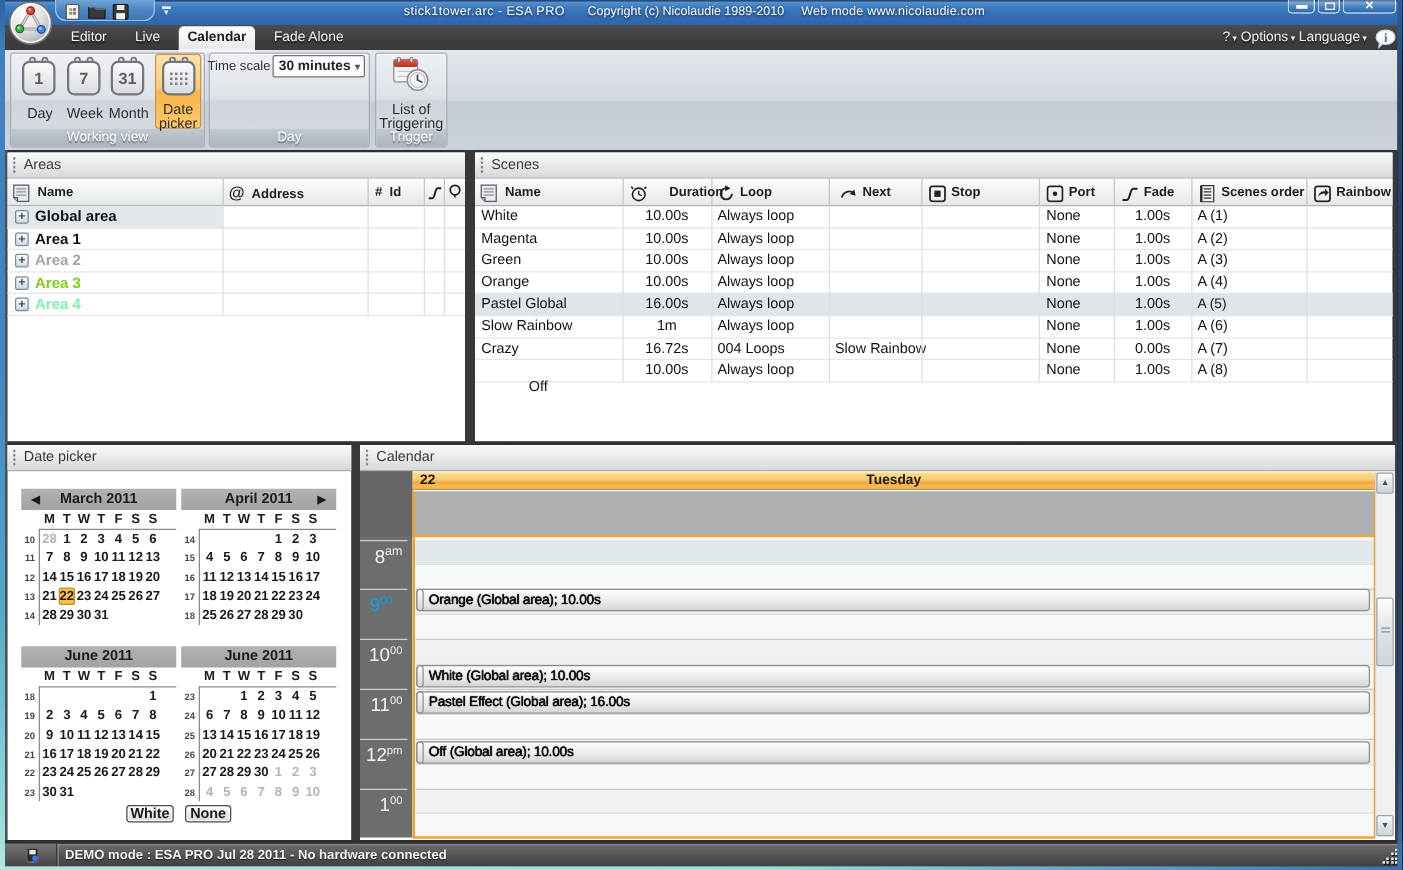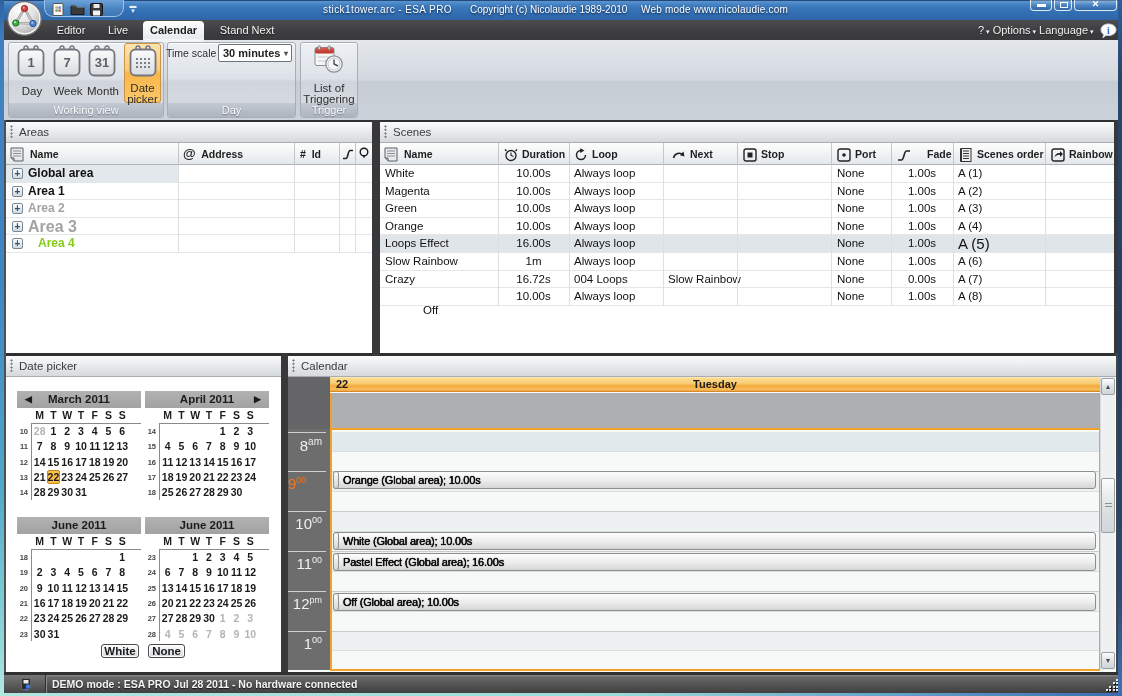--- a/index.html
+++ b/index.html
@@ -38,21 +38,21 @@
 <svg class="ab" style="left:90px;top:3px" width="13" height="13" viewBox="0 0 13 13">
 <rect x="0.5" y="0.5" width="12" height="12" rx="1.5" fill="#39393b" stroke="#141416"></rect>
 <rect x="3.5" y="1" width="6" height="4" fill="#e8e8e8"></rect>
 <rect x="3" y="7.5" width="7" height="5" fill="#f2f2f2"></rect>
 </svg>
 <div style="position:absolute;left:128px;top:4px;width:10px;height:10px;color:#e8f0fa;font-size:7px;line-height:4.5px;text-align:center;">▬<br>▾</div>
 <div style="position:absolute;left:0px;top:20px;width:1122px;height:20px;background:linear-gradient(180deg,#4d4d4f,#3d3d3f 60%,#39393b);"></div>
 <div style="position:absolute;left:42px;top:20px;width:58px;height:20px;color:#f4f4f4;font-size:11px;line-height:20px;text-align:center;text-shadow:0 1px 1px rgba(0,0,0,.6);">Editor</div>
 <div style="position:absolute;left:98px;top:20px;width:40px;height:20px;color:#f4f4f4;font-size:11px;line-height:20px;text-align:center;text-shadow:0 1px 1px rgba(0,0,0,.6);">Live</div>
 <div style="position:absolute;left:143px;top:21px;width:61px;height:19px;background:linear-gradient(180deg,#ffffff,#f0f2f4 60%,#e4e8ec);border-radius:4px 4px 0 0;color:#1c1c1c;font-size:11px;font-weight:bold;line-height:19px;text-align:center;">Calendar</div>
-<div style="position:absolute;left:212px;top:20px;width:70px;height:20px;color:#f4f4f4;font-size:11px;line-height:20px;text-align:center;text-shadow:0 1px 1px rgba(0,0,0,.6);">Stand Next</div>
+<div style="position:absolute;left:212px;top:20px;width:70px;height:20px;color:#f4f4f4;font-size:11px;line-height:20px;text-align:center;text-shadow:0 1px 1px rgba(0,0,0,.6);">Fade Alone</div>
 <div style="position:absolute;left:978px;top:20px;width:122px;height:20px;color:#f0f0f0;font-size:11px;line-height:20px;text-shadow:0 1px 1px rgba(0,0,0,.5);white-space:nowrap;">?<span style="font-size:7px">&nbsp;▾</span>&nbsp;Options<span style="font-size:7px">&nbsp;▾</span>&nbsp;Language<span style="font-size:7px">&nbsp;▾</span></div>
 <svg class="ab" style="left:1100px;top:23px" width="17" height="16" viewBox="0 0 17 16">
 <path d="M8.5 1 C13 1 16 3.5 16 6.8 C16 10 13 12.5 8.5 12.5 C7.6 12.5 6.8 12.4 6 12.2 L3 15 L3.6 11.2 C1.8 10.1 1 8.6 1 6.8 C1 3.5 4 1 8.5 1 Z" fill="#fdfdfd" stroke="#c8d4e4"></path>
 <text x="8.5" y="10.5" font-size="10" font-weight="bold" fill="#2e6cd8" text-anchor="middle" font-family="Liberation Serif">i</text>
 </svg>
 <svg class="ab" style="left:7px;top:1px" width="35" height="35" viewBox="0 0 35 35">
 <defs>
       <radialGradient id="orb" cx="35%" cy="25%" r="80%">
 <stop offset="0" stop-color="#ffffff"></stop>
         <stop offset="0.55" stop-color="#e2e2e2"></stop>
@@ -218,25 +218,25 @@
 <div style="position:absolute;left:6px;top:199.2px;width:366px;height:1px;background:#e4e7e8;"></div>
 <div style="position:absolute;left:12px;top:185.6px;width:11px;height:11px;border:1px solid #7a8896;border-radius:2px;background:linear-gradient(180deg,#fdfdfd,#cfd9e2);color:#3a506a;font-size:10px;line-height:9px;text-align:center;font-weight:bold;">+</div>
 <div style="position:absolute;left:28px;top:182.6px;width:140px;height:17.6px;color:#111;font-size:12px;font-weight:bold;line-height:17.6px;">Area 1</div>
 <div style="position:absolute;left:6px;top:200.2px;width:172px;height:17.6px;"></div>
 <div style="position:absolute;left:6px;top:216.79999999999998px;width:366px;height:1px;background:#e4e7e8;"></div>
 <div style="position:absolute;left:12px;top:203.2px;width:11px;height:11px;border:1px solid #7a8896;border-radius:2px;background:linear-gradient(180deg,#fdfdfd,#cfd9e2);color:#3a506a;font-size:10px;line-height:9px;text-align:center;font-weight:bold;">+</div>
 <div style="position:absolute;left:28px;top:200.2px;width:140px;height:17.6px;color:#a3a3a3;font-size:12px;font-weight:bold;line-height:17.6px;">Area 2</div>
 <div style="position:absolute;left:6px;top:217.8px;width:172px;height:17.6px;"></div>
 <div style="position:absolute;left:6px;top:234.4px;width:366px;height:1px;background:#e4e7e8;"></div>
 <div style="position:absolute;left:12px;top:220.8px;width:11px;height:11px;border:1px solid #7a8896;border-radius:2px;background:linear-gradient(180deg,#fdfdfd,#cfd9e2);color:#3a506a;font-size:10px;line-height:9px;text-align:center;font-weight:bold;">+</div>
-<div style="position:absolute;left:28px;top:217.8px;width:140px;height:17.6px;color:#a3a3a3;font-size:16px;font-weight:bold;line-height:17.6px;">Area 3</div>
+<div style="position:absolute;left:28px;top:217.8px;width:140px;height:17.6px;color:#84cc16;font-size:12px;font-weight:bold;line-height:17.6px;">Area 3</div>
 <div style="position:absolute;left:6px;top:235.4px;width:172px;height:17.6px;"></div>
 <div style="position:absolute;left:6px;top:252.0px;width:366px;height:1px;background:#e4e7e8;"></div>
 <div style="position:absolute;left:12px;top:238.4px;width:11px;height:11px;border:1px solid #7a8896;border-radius:2px;background:linear-gradient(180deg,#fdfdfd,#cfd9e2);color:#3a506a;font-size:10px;line-height:9px;text-align:center;font-weight:bold;">+</div>
-<div style="position:absolute;left:38px;top:235.4px;width:140px;height:17.6px;color:#84cc16;font-size:12px;font-weight:bold;line-height:17.6px;">Area 4</div>
+<div style="position:absolute;left:28px;top:235.4px;width:140px;height:17.6px;color:#86efac;font-size:12px;font-weight:bold;line-height:17.6px;">Area 4</div>
 <div style="position:absolute;left:178px;top:165px;width:1px;height:88.0px;background:#dde0e2;"></div>
 <div style="position:absolute;left:294px;top:165px;width:1px;height:88.0px;background:#dde0e2;"></div>
 <div style="position:absolute;left:339px;top:165px;width:1px;height:88.0px;background:#dde0e2;"></div>
 <div style="position:absolute;left:355px;top:165px;width:1px;height:88.0px;background:#dde0e2;"></div>
 <div style="position:absolute;left:380px;top:122px;width:734px;height:231px;background:#fff;"></div>
 <div style="position:absolute;left:380px;top:122px;width:734px;height:21px;background:linear-gradient(180deg,#fafbfb 0%,#e8eaec 50%,#d6dadd 100%);border-bottom:1px solid #a8adb2;color:#3a3a3c;font-size:11.5px;line-height:20px;"><span style="position:absolute;left:4px;top:3px;width:3px;height:14px;background-image:radial-gradient(circle at 1.5px 1.5px,#7a7f84 1px,transparent 1.2px);background-size:3px 3.5px;background-repeat:repeat-y;"></span><span style="padding-left:13px">Scenes</span></div>
 <div style="position:absolute;left:380px;top:143px;width:734px;height:22px;background:linear-gradient(180deg,#fdfdfd 0%,#f2f4f5 45%,#e4e8ea 100%);border-bottom:1px solid #aeb3b6;"></div>
 <div style="position:absolute;left:498px;top:143px;width:1px;height:22px;background:#c2c7ca;"></div>
 <div style="position:absolute;left:569px;top:143px;width:1px;height:22px;background:#c2c7ca;"></div>
 <div style="position:absolute;left:663px;top:143px;width:1px;height:22px;background:#c2c7ca;"></div>
@@ -253,21 +253,21 @@
       <path d="M3 6.5 h8"></path>
       <path d="M3 9 h8"></path>
     </g>
 </svg>
 <div style="position:absolute;left:404px;top:143px;width:90px;height:22px;color:#1e1e1e;font-size:10.5px;font-weight:bold;line-height:22px;">Name</div>
 <svg class="ab" style="left:504px;top:148px" width="14" height="14" viewBox="0 0 14 14">
     <circle cx="7" cy="7.5" r="5" fill="none" stroke="#222" stroke-width="1.3"></circle>
 <path d="M7 4.5 L7 7.5 L9.5 8.5" fill="none" stroke="#222" stroke-width="1.1"></path>
 <path d="M2.5 3 L1 1.5 M11.5 3 L13 1.5" stroke="#222" stroke-width="1.4"></path>
   </svg>
-<div style="position:absolute;left:522px;top:143px;width:70px;height:22px;color:#1e1e1e;font-size:10.5px;font-weight:bold;line-height:22px;">Duration</div>
+<div style="position:absolute;left:522px;top:143px;width:70px;height:22px;color:#1e1e1e;font-size:10.5px;font-weight:bold;line-height:22px;text-align:center;">Duration</div>
 <svg class="ab" style="left:574px;top:148px" width="14" height="14" viewBox="0 0 14 14">
     <path d="M11.5 7 A4.5 4.5 0 1 1 7 2.5" fill="none" stroke="#222" stroke-width="1.5"></path>
 <path d="M6.2 0.2 L10.5 2.5 L6.2 5 Z" fill="#222"></path>
   </svg>
 <div style="position:absolute;left:592px;top:143px;width:60px;height:22px;color:#1e1e1e;font-size:10.5px;font-weight:bold;line-height:22px;">Loop</div>
 <svg class="ab" style="left:672px;top:148px" width="14" height="14" viewBox="0 0 14 14">
     <path d="M1.5 10 C2.5 5 8 4 11 6.5" fill="none" stroke="#222" stroke-width="1.5"></path>
 <path d="M11.5 3.5 L12.5 8.5 L7.8 7.2 Z" fill="#222"></path>
   </svg>
 <div style="position:absolute;left:690px;top:143px;width:50px;height:22px;color:#1e1e1e;font-size:10.5px;font-weight:bold;line-height:22px;">Next</div>
@@ -277,21 +277,21 @@
   </svg>
 <div style="position:absolute;left:761px;top:143px;width:50px;height:22px;color:#1e1e1e;font-size:10.5px;font-weight:bold;line-height:22px;">Stop</div>
 <svg class="ab" style="left:837px;top:148px" width="14" height="14" viewBox="0 0 14 14">
     <rect x="1" y="1" width="12" height="12" rx="2" fill="none" stroke="#222" stroke-width="1.4"></rect>
 <circle cx="7" cy="7" r="1.8" fill="#222"></circle>
   </svg>
 <div style="position:absolute;left:855px;top:143px;width:40px;height:22px;color:#1e1e1e;font-size:10.5px;font-weight:bold;line-height:22px;">Port</div>
 <svg class="ab" style="left:897px;top:149px" width="14" height="14" viewBox="0 0 14 14">
     <path d="M1 11 L4.5 11 C7 11 7 2 9.5 2 L13 2" fill="none" stroke="#222" stroke-width="1.6"></path>
   </svg>
-<div style="position:absolute;left:915px;top:143px;width:40px;height:22px;color:#1e1e1e;font-size:10.5px;font-weight:bold;line-height:22px;margin-left:12px;">Fade</div>
+<div style="position:absolute;left:915px;top:143px;width:40px;height:22px;color:#1e1e1e;font-size:10.5px;font-weight:bold;line-height:22px;">Fade</div>
 <svg class="ab" style="left:959px;top:148px" width="14" height="14" viewBox="0 0 14 14">
     <rect x="2" y="0.5" width="10" height="13" fill="#f0f0f0" stroke="#333"></rect>
 <g stroke="#333">
       <path d="M4 3 h6"></path>
       <path d="M4 5.5 h6"></path>
       <path d="M4 8 h6"></path>
       <path d="M4 10.5 h6"></path>
     </g>
 <path d="M2 0.5 v13" stroke="#333" stroke-width="2"></path>
   </svg>
@@ -324,26 +324,26 @@
 <div style="position:absolute;left:958px;top:200.2px;width:80px;height:17.6px;color:#111;font-size:11.5px;line-height:17.6px;white-space:nowrap;">A (3)</div>
 <div style="position:absolute;left:380px;top:234.4px;width:734px;height:1px;background:#e4e7e8;"></div>
 <div style="position:absolute;left:385px;top:217.8px;width:115px;height:17.6px;color:#111;font-size:11.5px;line-height:17.6px;white-space:nowrap;">Orange</div>
 <div style="position:absolute;left:498px;top:217.8px;width:71px;height:17.6px;color:#111;font-size:11.5px;line-height:17.6px;white-space:nowrap;text-align:center;">10.00s</div>
 <div style="position:absolute;left:574px;top:217.8px;width:90px;height:17.6px;color:#111;font-size:11.5px;line-height:17.6px;white-space:nowrap;">Always loop</div>
 <div style="position:absolute;left:837px;top:217.8px;width:50px;height:17.6px;color:#111;font-size:11.5px;line-height:17.6px;white-space:nowrap;">None</div>
 <div style="position:absolute;left:891px;top:217.8px;width:62px;height:17.6px;color:#111;font-size:11.5px;line-height:17.6px;white-space:nowrap;text-align:center;">1.00s</div>
 <div style="position:absolute;left:958px;top:217.8px;width:80px;height:17.6px;color:#111;font-size:11.5px;line-height:17.6px;white-space:nowrap;">A (4)</div>
 <div style="position:absolute;left:380px;top:235.4px;width:734px;height:17.6px;background:#dfe5e8;"></div>
 <div style="position:absolute;left:380px;top:252.0px;width:734px;height:1px;background:#e4e7e8;"></div>
-<div style="position:absolute;left:385px;top:235.4px;width:115px;height:17.6px;color:#111;font-size:11.5px;line-height:17.6px;white-space:nowrap;">Loops Effect</div>
+<div style="position:absolute;left:385px;top:235.4px;width:115px;height:17.6px;color:#111;font-size:11.5px;line-height:17.6px;white-space:nowrap;">Pastel Global</div>
 <div style="position:absolute;left:498px;top:235.4px;width:71px;height:17.6px;color:#111;font-size:11.5px;line-height:17.6px;white-space:nowrap;text-align:center;">16.00s</div>
 <div style="position:absolute;left:574px;top:235.4px;width:90px;height:17.6px;color:#111;font-size:11.5px;line-height:17.6px;white-space:nowrap;">Always loop</div>
 <div style="position:absolute;left:837px;top:235.4px;width:50px;height:17.6px;color:#111;font-size:11.5px;line-height:17.6px;white-space:nowrap;">None</div>
 <div style="position:absolute;left:891px;top:235.4px;width:62px;height:17.6px;color:#111;font-size:11.5px;line-height:17.6px;white-space:nowrap;text-align:center;">1.00s</div>
-<div style="position:absolute;left:958px;top:235.4px;width:80px;height:17.6px;color:#111;font-size:15px;line-height:17.6px;white-space:nowrap;">A (5)</div>
+<div style="position:absolute;left:958px;top:235.4px;width:80px;height:17.6px;color:#111;font-size:11px;line-height:17.6px;white-space:nowrap;">A (5)</div>
 <div style="position:absolute;left:380px;top:269.6px;width:734px;height:1px;background:#e4e7e8;"></div>
 <div style="position:absolute;left:385px;top:253.0px;width:115px;height:17.6px;color:#111;font-size:11.5px;line-height:17.6px;white-space:nowrap;">Slow Rainbow</div>
 <div style="position:absolute;left:498px;top:253.0px;width:71px;height:17.6px;color:#111;font-size:11.5px;line-height:17.6px;white-space:nowrap;text-align:center;">1m</div>
 <div style="position:absolute;left:574px;top:253.0px;width:90px;height:17.6px;color:#111;font-size:11.5px;line-height:17.6px;white-space:nowrap;">Always loop</div>
 <div style="position:absolute;left:837px;top:253.0px;width:50px;height:17.6px;color:#111;font-size:11.5px;line-height:17.6px;white-space:nowrap;">None</div>
 <div style="position:absolute;left:891px;top:253.0px;width:62px;height:17.6px;color:#111;font-size:11.5px;line-height:17.6px;white-space:nowrap;text-align:center;">1.00s</div>
 <div style="position:absolute;left:958px;top:253.0px;width:80px;height:17.6px;color:#111;font-size:11.5px;line-height:17.6px;white-space:nowrap;">A (6)</div>
 <div style="position:absolute;left:380px;top:287.20000000000005px;width:734px;height:1px;background:#e4e7e8;"></div>
 <div style="position:absolute;left:385px;top:270.6px;width:115px;height:17.6px;color:#111;font-size:11.5px;line-height:17.6px;white-space:nowrap;">Crazy</div>
 <div style="position:absolute;left:498px;top:270.6px;width:71px;height:17.6px;color:#111;font-size:11.5px;line-height:17.6px;white-space:nowrap;text-align:center;">16.72s</div>
@@ -577,21 +577,21 @@
 <div style="position:absolute;left:330px;top:427.5px;width:770px;height:2px;background:#f0a22c;"></div>
 <div style="position:absolute;left:330px;top:429.5px;width:770px;height:240px;background:#f7f9f9;"></div>
 <div style="position:absolute;left:331.5px;top:431.5px;width:768.5px;height:19.9px;background:#e1e9ed;"></div>
 <div style="position:absolute;left:331.5px;top:451.4px;width:768.5px;height:1px;background:#dcdfe0;"></div>
 <div style="position:absolute;left:288px;top:431.5px;width:38px;height:1px;background:#cfcfcf;"></div>
 <div style="position:absolute;left:288px;top:435.5px;width:34px;height:16px;color:#f0f0f0;text-align:right;white-space:nowrap;"><span style="font-size:15px;">8</span><span style="font-size:10px;vertical-align:6px;">am</span></div>
 <div style="position:absolute;left:331.5px;top:471.3px;width:768.5px;height:19.9px;background:#edf1f2;"></div>
 <div style="position:absolute;left:331.5px;top:491.2px;width:768.5px;height:1px;background:#dcdfe0;"></div>
 <div style="position:absolute;left:331.5px;top:471.3px;width:768.5px;height:1px;background:#c6cbcd;"></div>
 <div style="position:absolute;left:288px;top:471.3px;width:38px;height:1px;background:#cfcfcf;"></div>
-<div style="position:absolute;left:288px;top:475.3px;width:34px;height:16px;color:#f97316;text-align:left;white-space:nowrap;"><span style="font-size:15px;">9</span><span style="font-size:9px;vertical-align:6px;">00</span></div>
+<div style="position:absolute;left:288px;top:475.3px;width:34px;height:16px;color:#0ea5e9;text-align:center;white-space:nowrap;"><span style="font-size:15px;">9</span><span style="font-size:9px;vertical-align:6px;">00</span></div>
 <div style="position:absolute;left:331.5px;top:511.1px;width:768.5px;height:19.9px;background:#edf1f2;"></div>
 <div style="position:absolute;left:331.5px;top:531.0px;width:768.5px;height:1px;background:#dcdfe0;"></div>
 <div style="position:absolute;left:331.5px;top:511.1px;width:768.5px;height:1px;background:#c6cbcd;"></div>
 <div style="position:absolute;left:288px;top:511.1px;width:38px;height:1px;background:#cfcfcf;"></div>
 <div style="position:absolute;left:288px;top:515.1px;width:34px;height:16px;color:#f0f0f0;text-align:right;white-space:nowrap;"><span style="font-size:15px;">10</span><span style="font-size:9px;vertical-align:6px;">00</span></div>
 <div style="position:absolute;left:331.5px;top:550.9px;width:768.5px;height:19.9px;background:#edf1f2;"></div>
 <div style="position:absolute;left:331.5px;top:570.8px;width:768.5px;height:1px;background:#dcdfe0;"></div>
 <div style="position:absolute;left:331.5px;top:550.9px;width:768.5px;height:1px;background:#c6cbcd;"></div>
 <div style="position:absolute;left:288px;top:550.9px;width:38px;height:1px;background:#cfcfcf;"></div>
 <div style="position:absolute;left:288px;top:554.9px;width:34px;height:16px;color:#f0f0f0;text-align:right;white-space:nowrap;"><span style="font-size:15px;">11</span><span style="font-size:9px;vertical-align:6px;">00</span></div>

